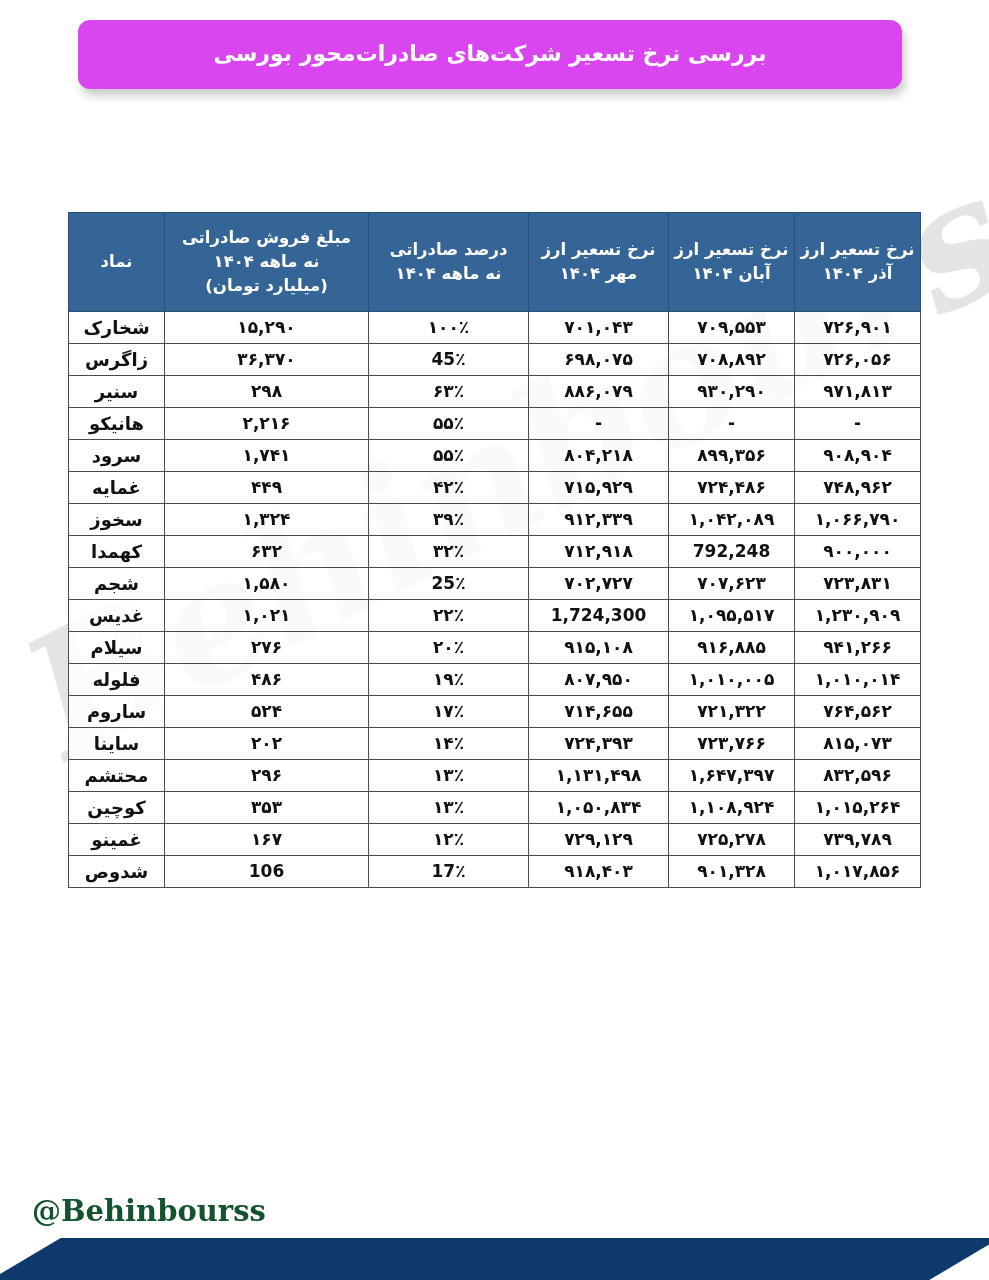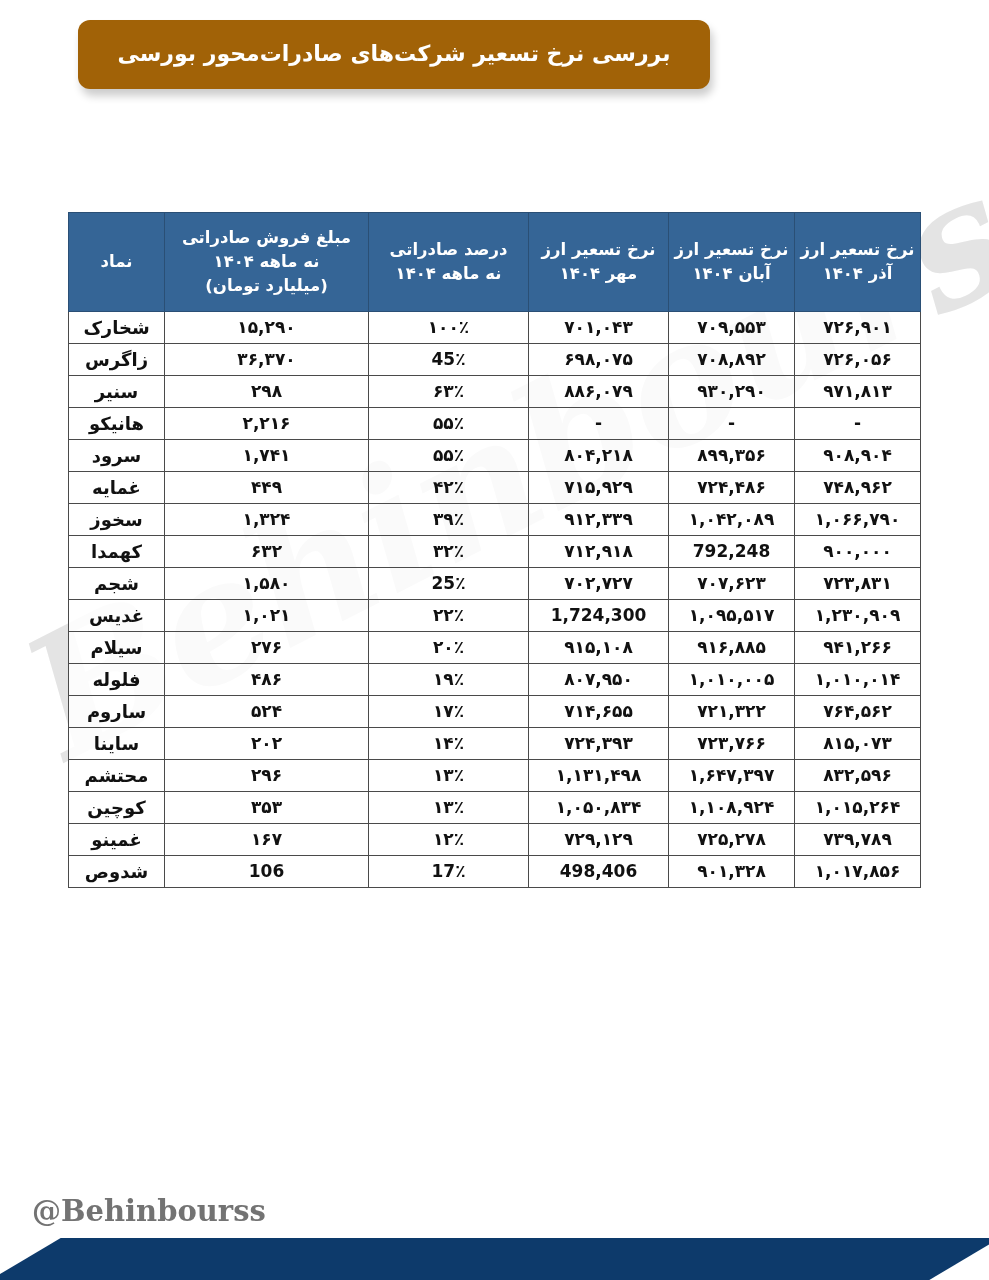--- a/index.html
+++ b/index.html
@@ -40,23 +40,23 @@
     transform-origin: left center;
     letter-spacing: -2px;
     direction: ltr;
   }
 
   
   #title-banner {
     position: absolute;
     left: 78px;
     top: 20px;
-    width: 632px;
+    width: 824px;
     height: 69px;
-    background: #a16207;
+    background: #d946ef;
     border-radius: 12px;
     box-shadow: 3px 7px 9px rgba(0,0,0,0.20);
     display: flex;
     align-items: center;
     justify-content: center;
     z-index: 10;
   }
   #title-text {
     color: #ffffff;
     font-size: 22px;
@@ -115,21 +115,21 @@
   col.col-symbol { width: 96px;  }
 
   
   #footer-handle {
     position: absolute;
     left: 32px;
     top: 1194px;
     font-family: "DejaVu Serif", "Liberation Serif", serif;
     font-size: 29px;
     font-weight: 700;
-    color: #737373;
+    color: #14532d;
     direction: ltr;
     z-index: 10;
   }
   #footer-band {
     position: absolute;
     left: -10px;
     bottom: 0px;
     width: 1010px;
     height: 42px;
     background: #0d3a6b;
@@ -316,21 +316,21 @@
         <td>۷۳۹,۷۸۹</td>
         <td>۷۲۵,۲۷۸</td>
         <td>۷۲۹,۱۲۹</td>
         <td>۱۲٪</td>
         <td>۱۶۷</td>
         <td class="symbol-cell">غمینو</td>
       </tr>
       <tr>
         <td>۱,۰۱۷,۸۵۶</td>
         <td>۹۰۱,۳۲۸</td>
-        <td>498,406</td>
+        <td>۹۱۸,۴۰۳</td>
         <td>17٪</td>
         <td>106</td>
         <td class="symbol-cell">شدوص</td>
       </tr>
     </tbody>
 </table>
 
 <div id="footer-handle">@Behinbourss</div>
 <div id="footer-band"></div>
 

